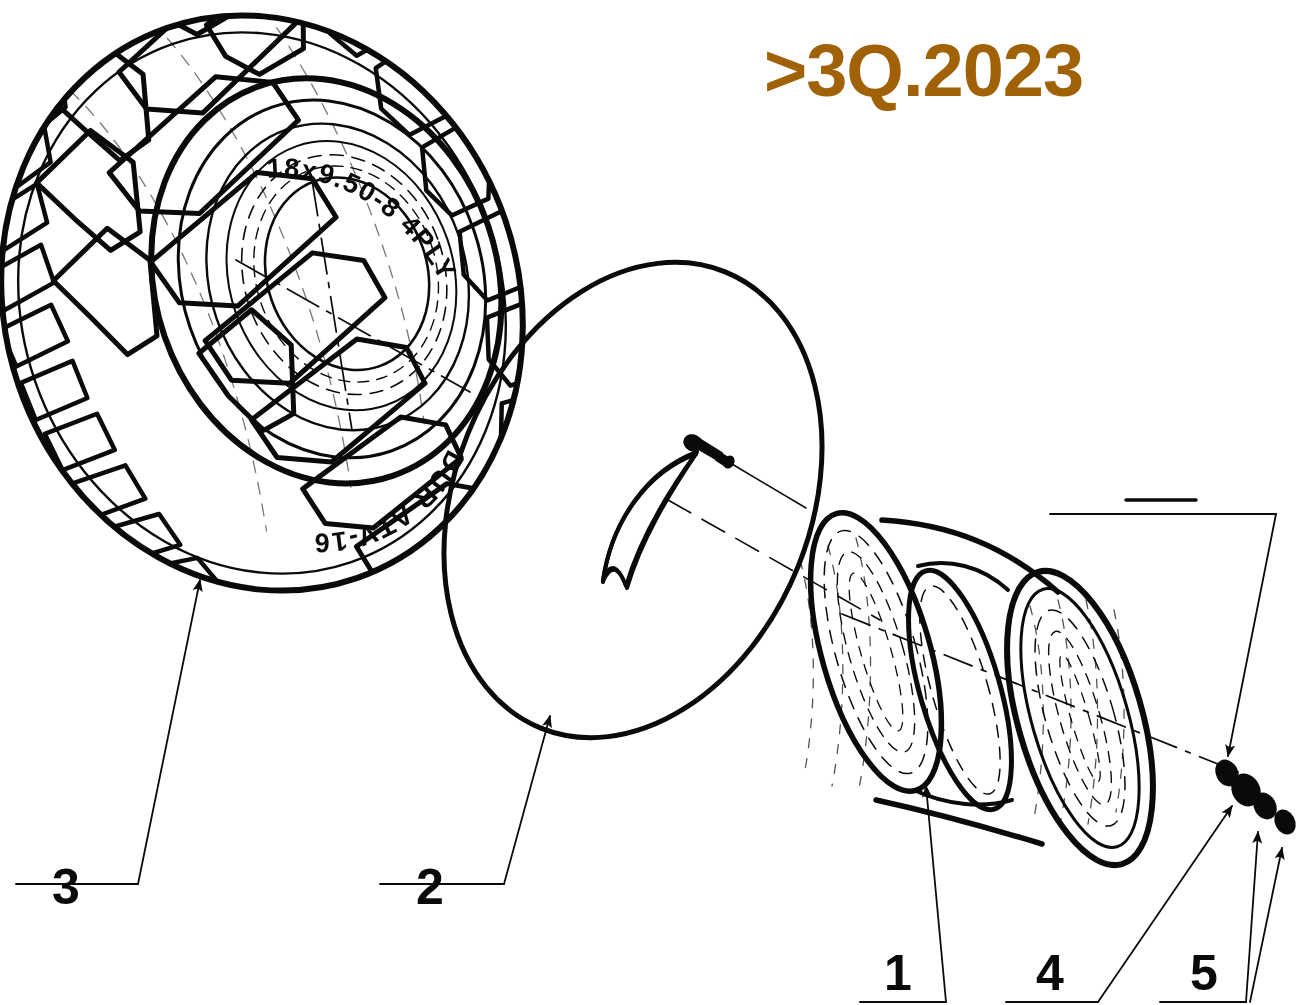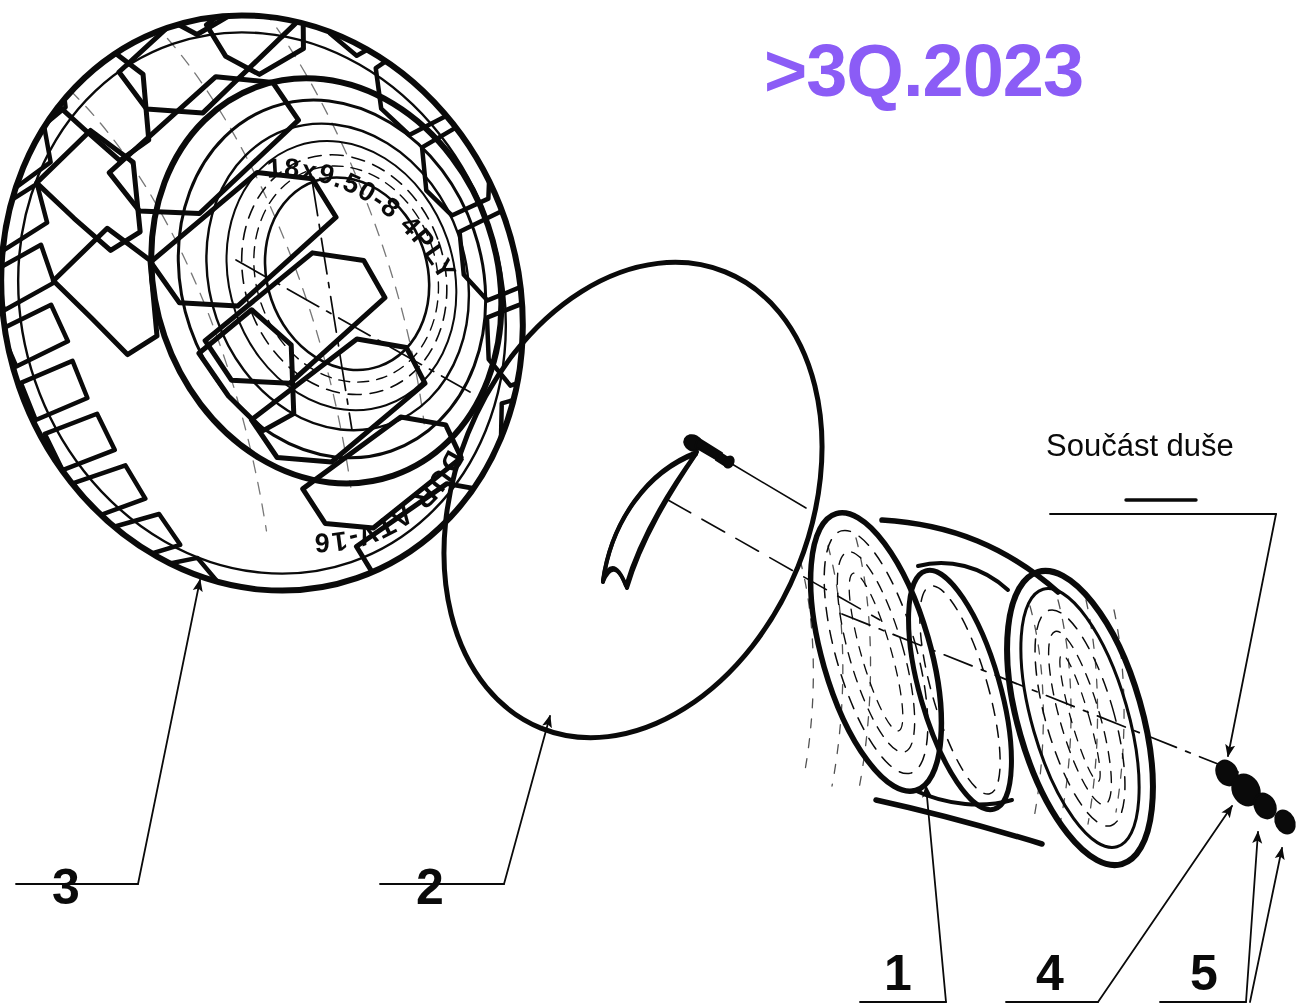--- a/index.html
+++ b/index.html
@@ -23,21 +23,21 @@
     height: 1005px;
   }
   .ttl {
     position: absolute;
     left: 764px;
     top: 28px;
     font-family: "Liberation Sans", sans-serif;
     font-size: 74px;
     font-weight: bold;
     letter-spacing: -1px;
-    color: #8b5cf6;
+    color: #a16207;
     white-space: nowrap;
   }
   .note {
     position: absolute;
     left: 1046px;
     top: 424px;
     font-family: "Liberation Sans", sans-serif;
     font-size: 31px;
     font-weight: 400;
     color: #0a0a0a;
@@ -280,21 +280,20 @@
       <g stroke-width="3.4">
         <line x1="1126" y1="500" x2="1196" y2="500"></line>
       </g>
 
     </g>
   </svg>
 
   <div class="ttl">&gt;3Q.2023</div>
 
   <div class="note">
-    <span>Součást duše</span>
   </div>
 
   <div class="cal" style="left:52px;  top:862px;">3</div>
   <div class="cal" style="left:416px; top:862px;">2</div>
   <div class="cal" style="left:884px; top:948px;">1</div>
   <div class="cal" style="left:1036px;top:948px;">4</div>
   <div class="cal" style="left:1190px;top:948px;">5</div>
 
 </div>
 

